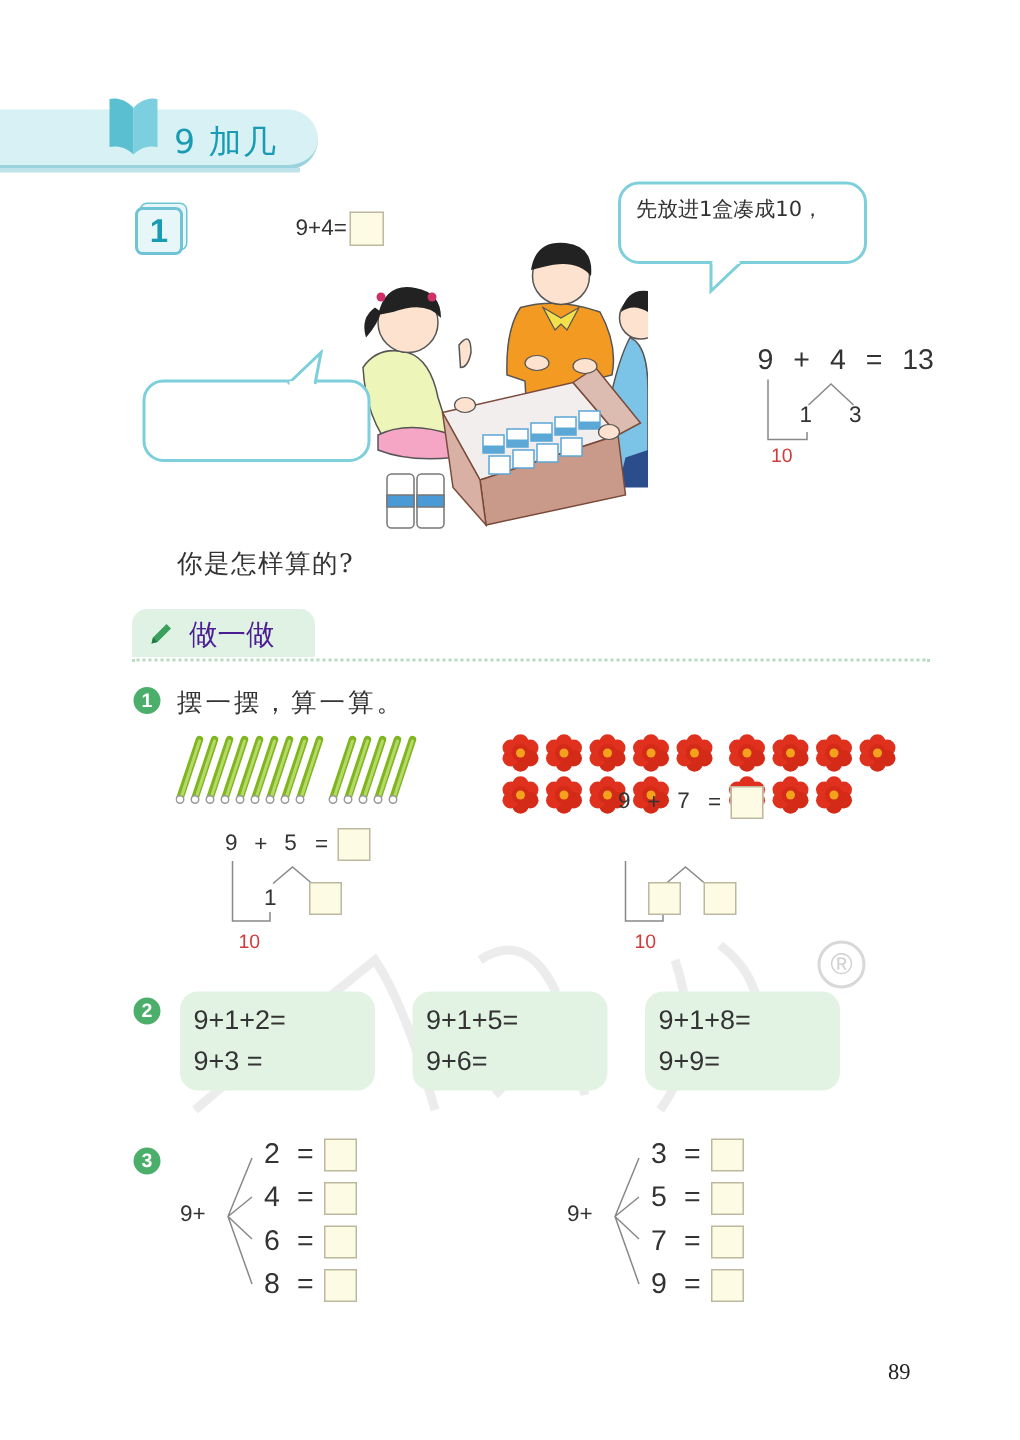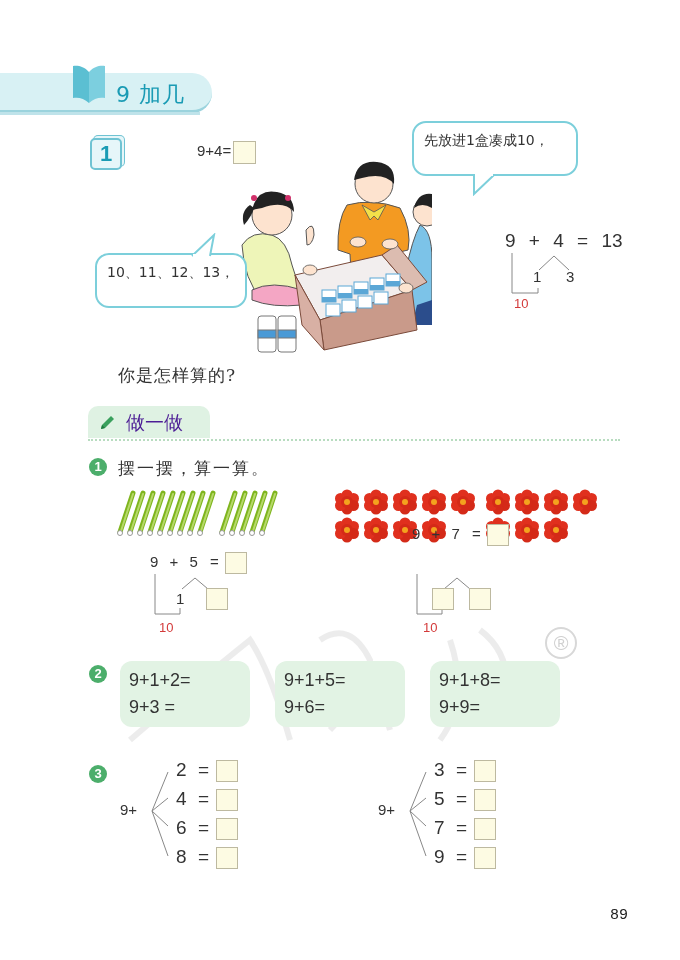--- a/index.html
+++ b/index.html
@@ -42,21 +42,21 @@
 
     .tenlbl { color: #d33a3a; font-size: 13px; }
     .diag { position: absolute; overflow: visible; }
 
     
     .card { background: #e2f3e4; border-radius: 12px; width: 130px; height: 66px; padding: 6px 9px; font-size: 18px; color: #333; line-height: 27px; white-space: nowrap; }
 
     .watermark { left: 120px; top: 600px; width: 450px; height: 150px; opacity: 0.18; pointer-events: none; }
     .reg { left: 545px; top: 627px; width: 32px; height: 32px; border: 2px solid #d8d8d8; border-radius: 50%; color: #d0d0d0; font-size: 20px; text-align: center; line-height: 28px; }
 
-    .page-num { left: 610px; top: 907px; font-size: 15px; color: #222; font-family: Liberation Mono, monospace; }
+    .page-num { left: 592px; top: 907px; font-size: 15px; color: #222; font-family: Liberation Serif, serif; }
 
     .fan-row { position: absolute; font-size: 19px; white-space: nowrap; }
     .fan-row .n { display: inline-block; width: 22px; text-align: left; }
     .fan-row .e { display: inline-block; width: 18px; }
   </style>
 </head>
 <body>
 
 <div class="abs banner"></div>
 <div class="abs banner-shadow"></div>
@@ -122,21 +122,20 @@
       <rect x="56" y="180" width="18" height="8" fill="#4a9ad6"></rect>
   </g>
 
   <ellipse cx="88" cy="120" rx="7" ry="5" fill="#fde3cf" stroke="#555" stroke-width="0.8"></ellipse>
   <ellipse cx="136" cy="92" rx="8" ry="5" fill="#fde3cf" stroke="#555" stroke-width="0.8"></ellipse>
   <ellipse cx="168" cy="94" rx="8" ry="5" fill="#fde3cf" stroke="#555" stroke-width="0.8"></ellipse>
   <ellipse cx="184" cy="138" rx="7" ry="5" fill="#fde3cf" stroke="#555" stroke-width="0.8"></ellipse>
 </svg>
 
 <div class="abs bubble" style="left:95px; top:253px; width:152px; height:55px;">
-  <div>10、11、12、13，</div>
 </div>
 <svg class="abs" style="left:190px; top:233px; width:30px; height:24px;" viewBox="0 0 30 24">
   <path d="M2 23 L24 2 L20 23" fill="#fff" stroke="#7ccfdb" stroke-width="2"></path>
   <rect x="3" y="21" width="16" height="4" fill="#fff"></rect>
 </svg>
 
 <div class="abs bubble" style="left:412px; top:121px; width:166px; height:55px;">
   <div>先放进1盒凑成10，</div>
 </div>
 <svg class="abs" style="left:470px; top:174px; width:30px; height:22px;" viewBox="0 0 30 22">

